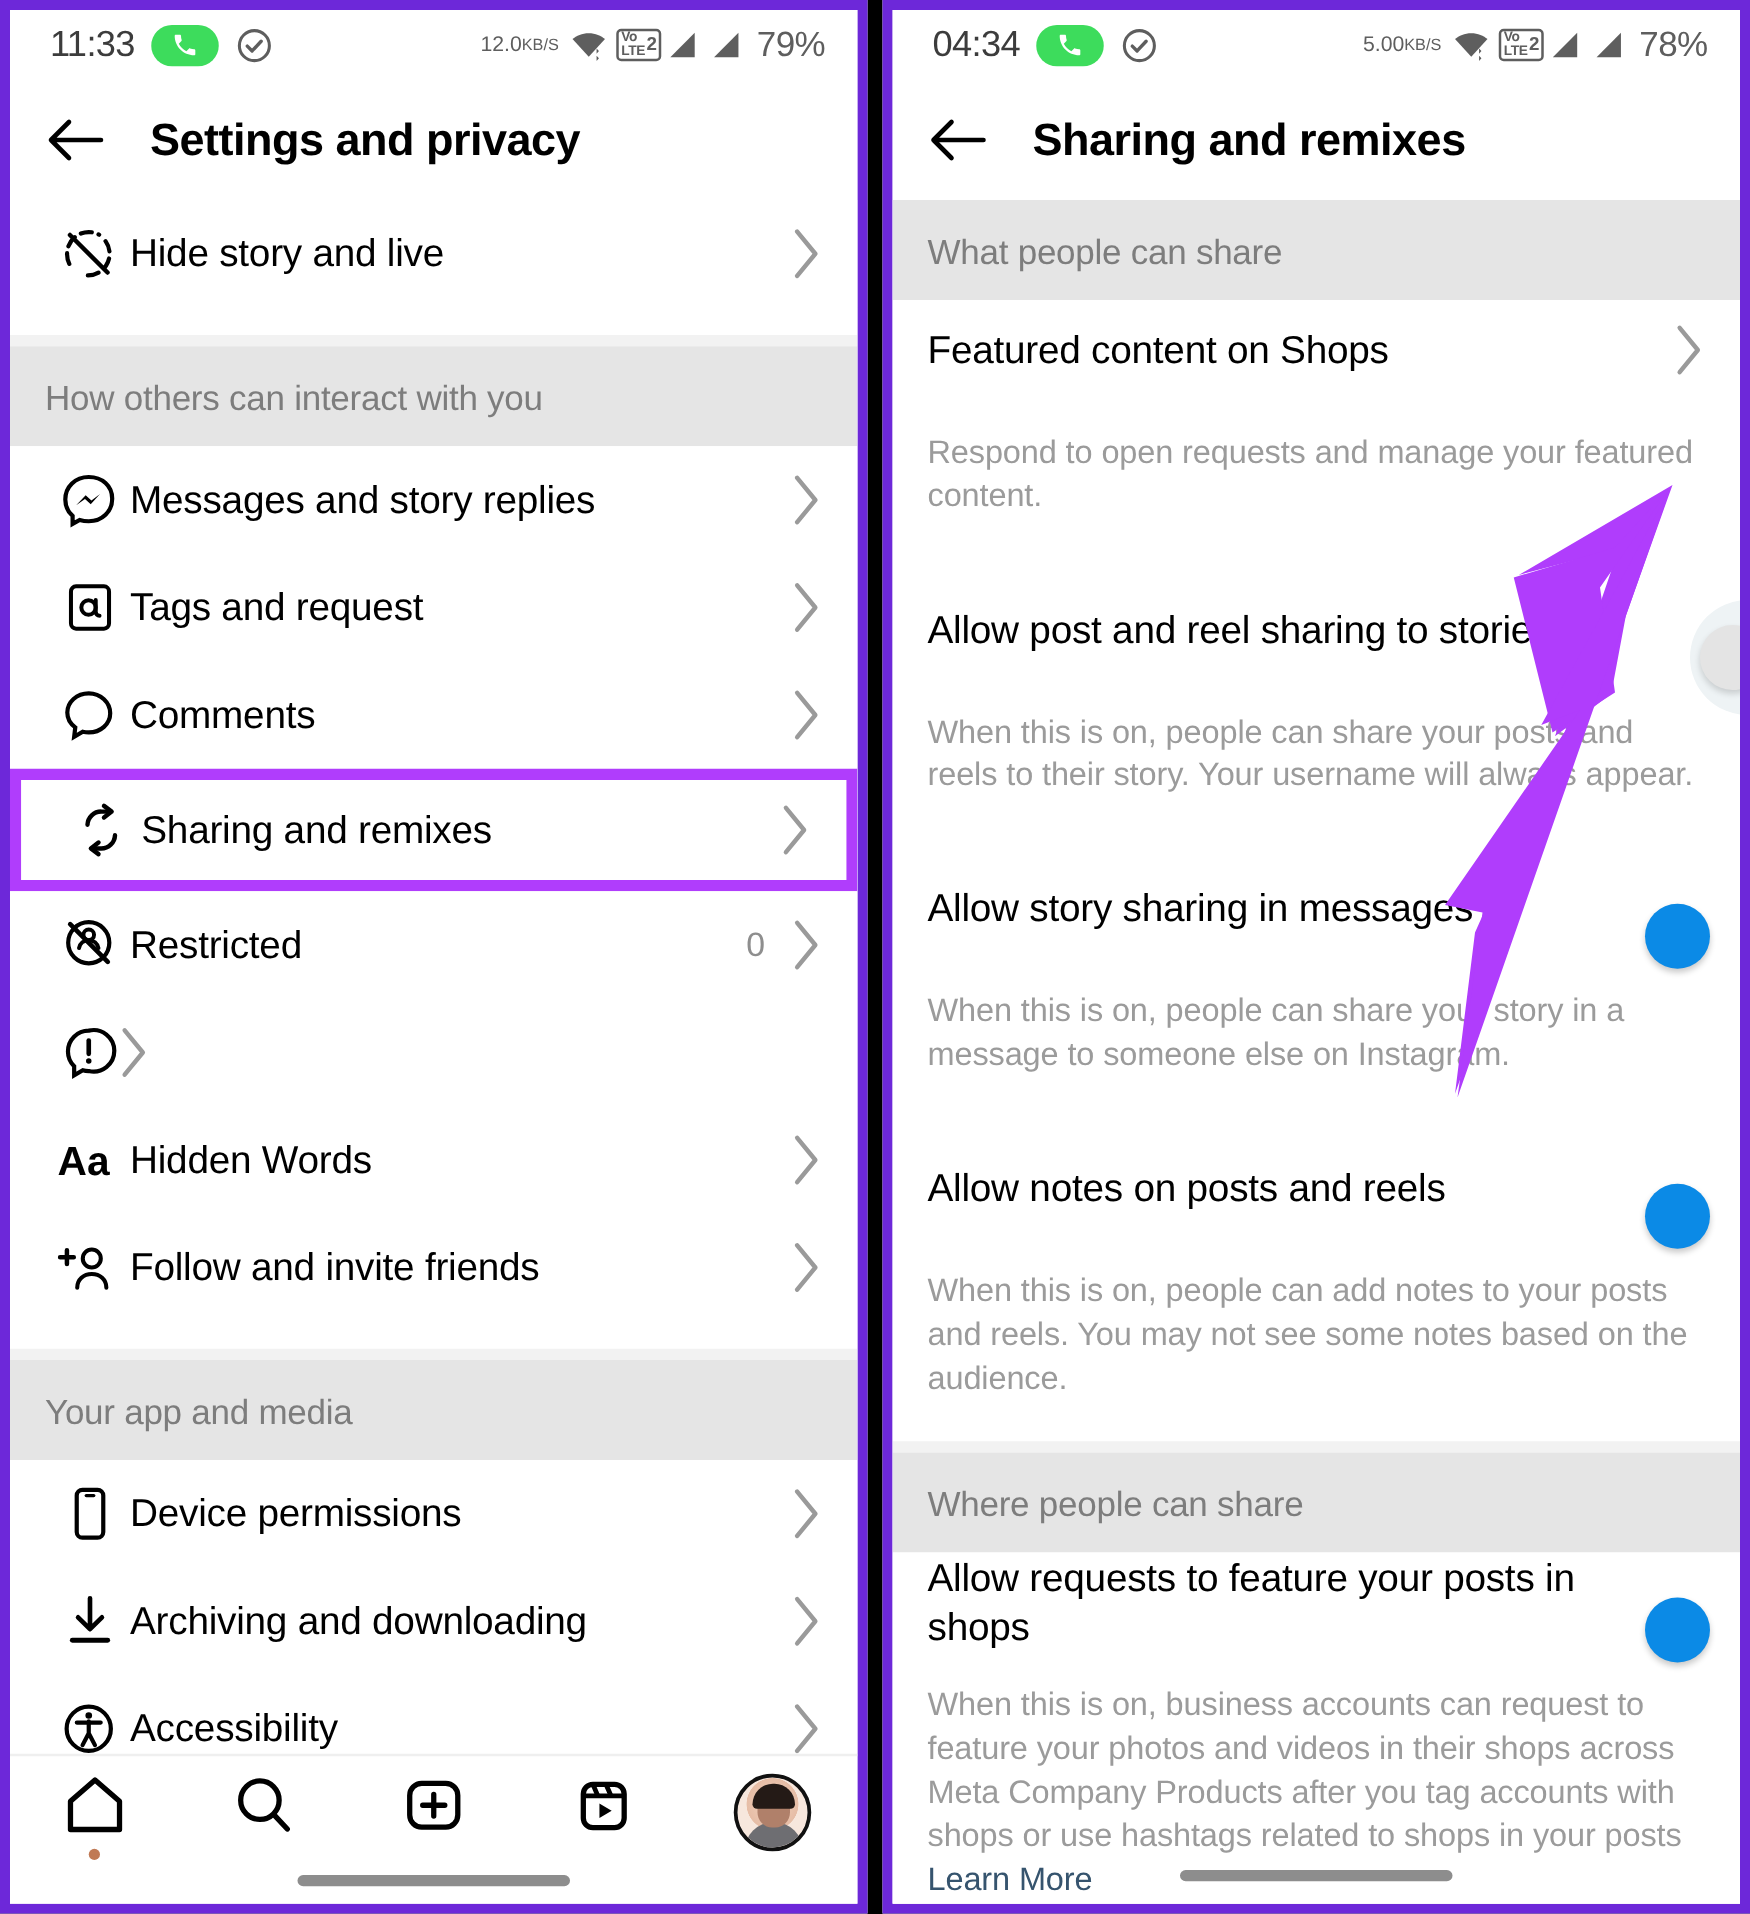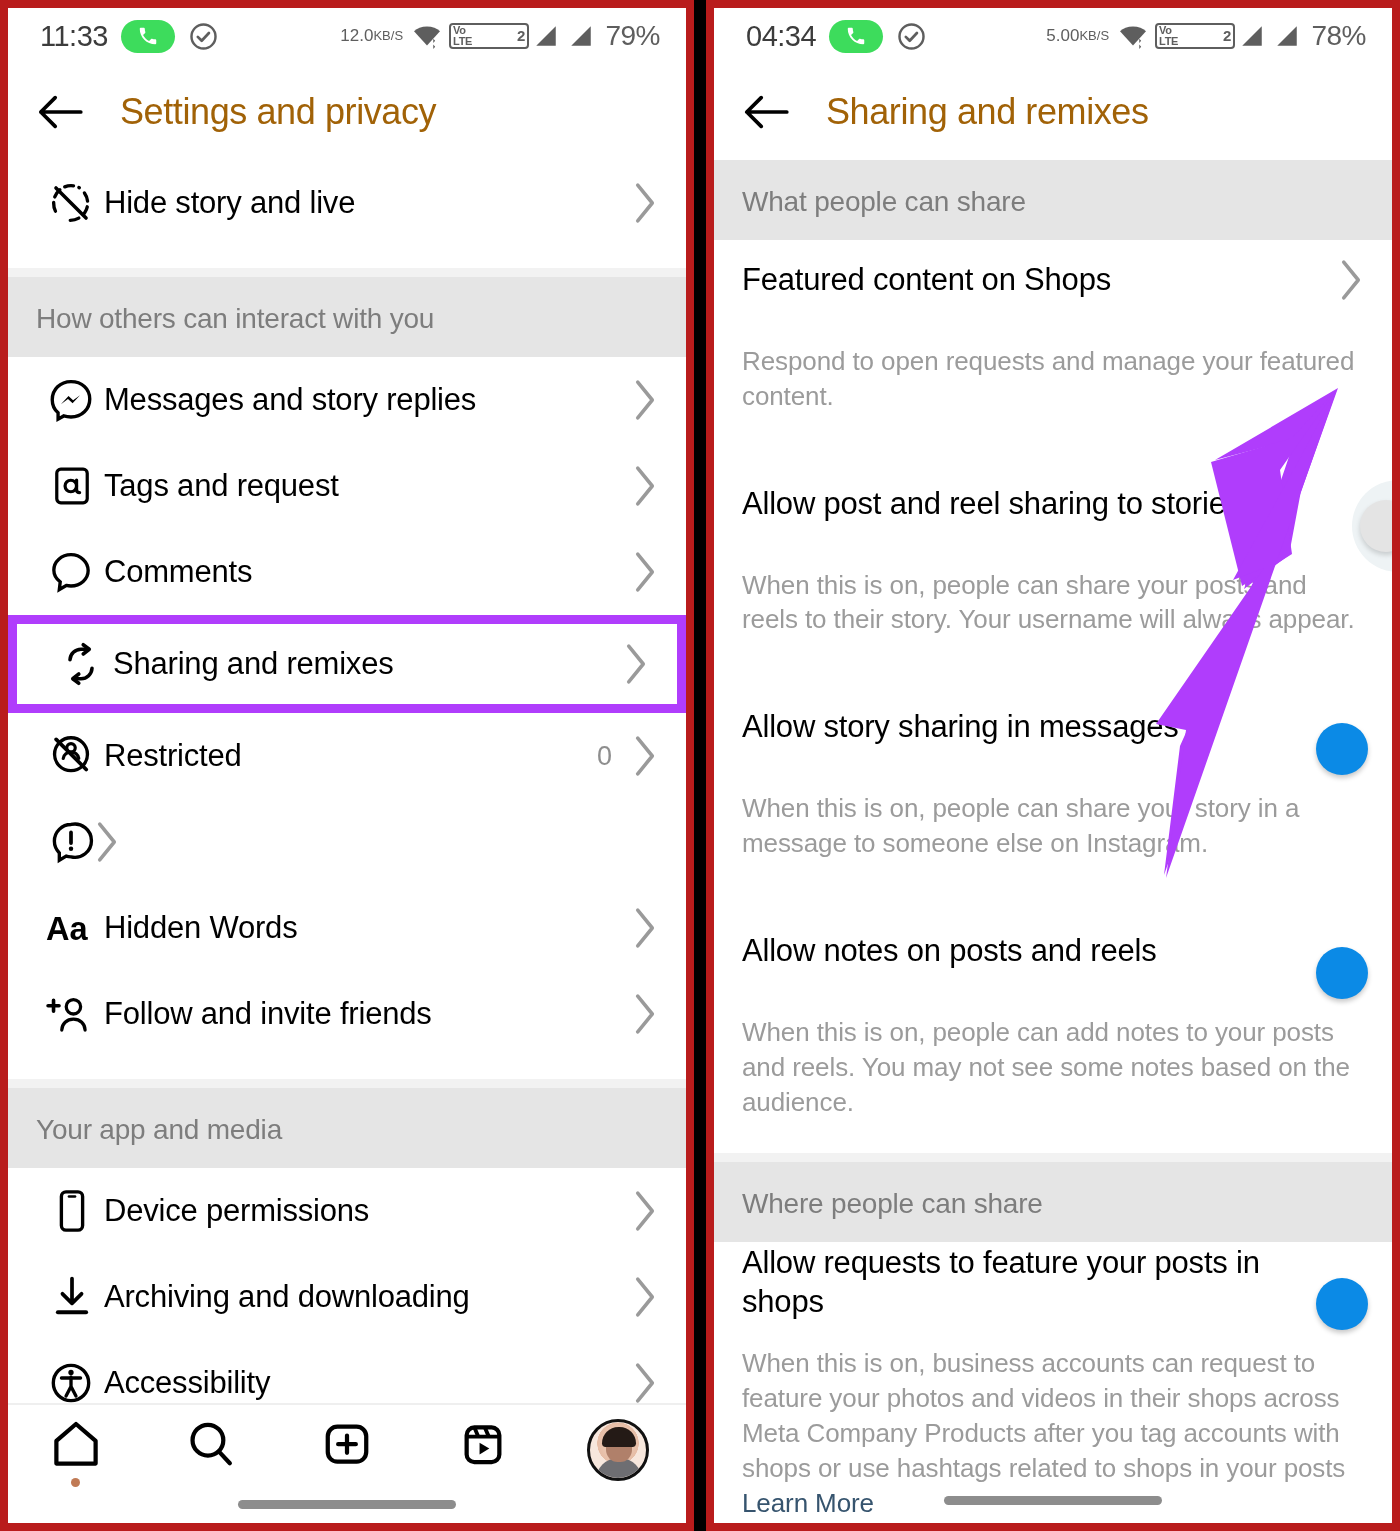--- a/index.html
+++ b/index.html
@@ -9,21 +9,21 @@
     font-family: "Liberation Sans", sans-serif;
     overflow: hidden;
   }
   .stage {
     width: 1400px; height: 1531px;
     display: flex;
     background: #000;
   }
   .phone {
     width: 694px; height: 1531px;
-    border: 8px solid #b91c1c;
+    border: 8px solid #6d28d9;
     background: #fff;
     position: relative;
     overflow: hidden;
     display: flex;
     flex-direction: column;
   }
   .phone.left { margin-right: 12px; }
 
   
   .statusbar {
@@ -58,21 +58,20 @@
   }
   .sb-speed .v { font-size: 17px; }
   .sb-speed .u { font-size: 13px; }
   .sb-icon { margin-right: 7px; display: flex; align-items: center; }
   .sb-volte {
     border: 2.5px solid #5e5e5e;
     border-radius: 4px;
     padding: 0px 2px 1px 2px;
     display: flex; align-items: center;
     margin-right: 3px;
-    gap: 44px;
   }
   .sb-volte .vt {
     display: flex; flex-direction: column;
     line-height: 0.98; font-size: 11px; font-weight: bold;
     color: #5e5e5e; letter-spacing: -0.3px;
   }
   .sb-volte .num { font-size: 15px; font-weight: bold; color: #5e5e5e; margin-left: 1px; }
   .sb-batt {
     font-size: 28px; color: #5e5e5e; margin-left: 3px;
     letter-spacing: -0.5px;
@@ -80,21 +79,21 @@
 
   
   .appbar {
     height: 96px; flex: 0 0 96px;
     display: flex; align-items: center;
     padding-left: 28px;
     background: #fff;
   }
   .back-btn { width: 56px; display: flex; align-items: center; cursor: pointer; }
   .appbar-title {
-    font-size: 36px; font-weight: normal; color: #a16207;
+    font-size: 36px; font-weight: bold; color: #000000;
     margin-left: 28px; letter-spacing: -0.4px;
   }
 
   
   .content { flex: 1 1 auto; overflow: hidden; background: #fff; position: relative; }
 
   .row {
     display: flex; align-items: center;
     height: 86px;
     padding: 0 28px 0 28px;

